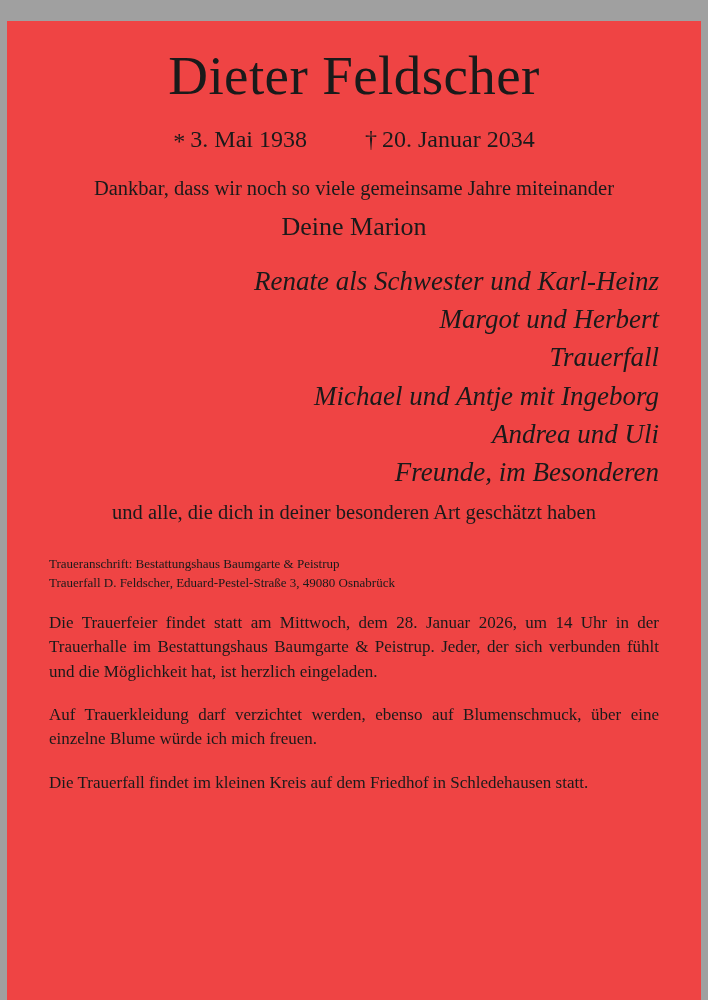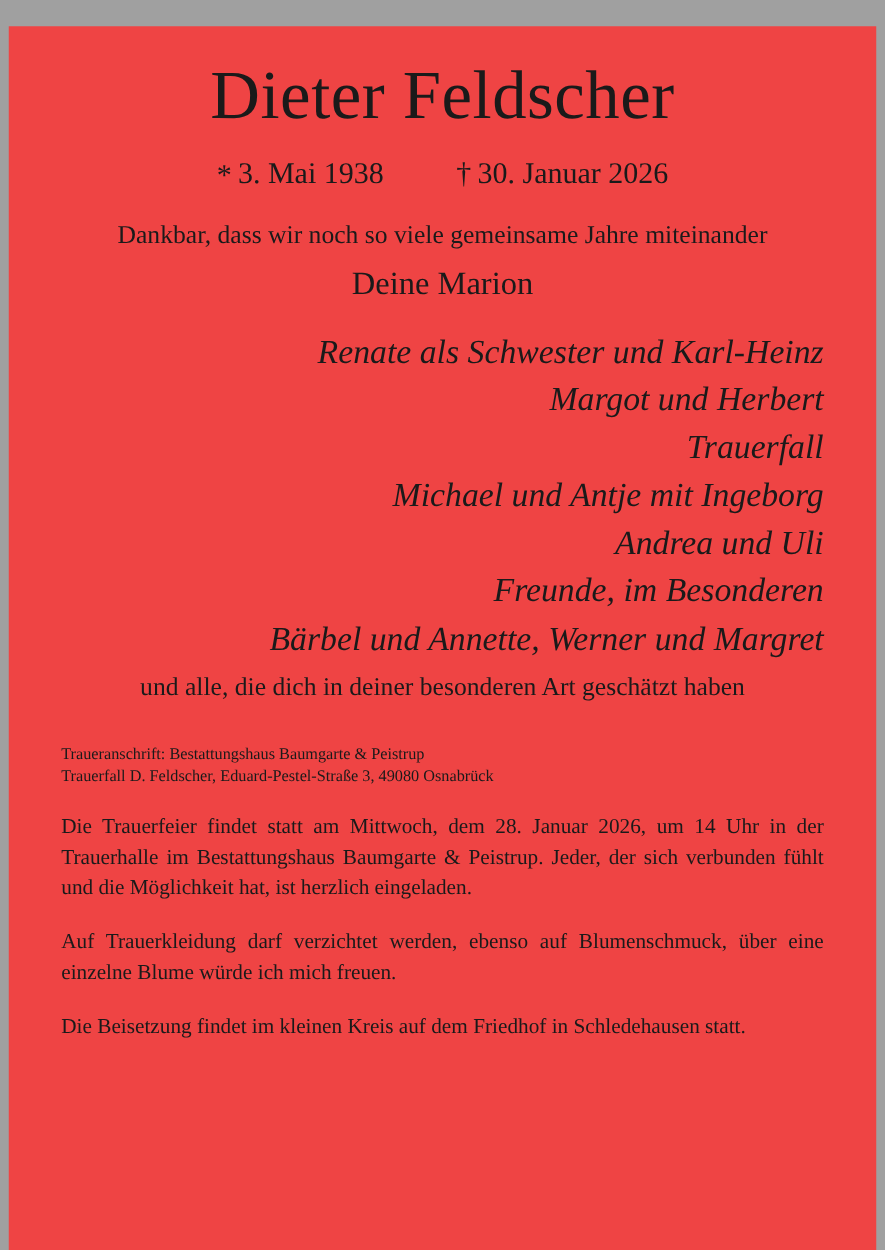--- a/index.html
+++ b/index.html
@@ -115,49 +115,48 @@
 <div class="notice-page">
 
   <h1 class="deceased-name">Dieter Feldscher</h1>
 
   <div class="life-dates">
     <span class="date-group">
       <span class="symbol-born">*</span><span>3. Mai 1938</span>
     </span>
     <span class="gap"></span>
     <span class="date-group">
-      <span class="symbol-died">†</span><span>30. Januar 2026</span>
+      <span class="symbol-died">†</span><span>20. Januar 2034</span>
     </span>
   </div>
 
   <div class="epitaph">
     <div>Dankbar, dass wir noch so viele gemeinsame Jahre miteinander</div>
   </div>
 
   <div class="signature">Deine Marion</div>
 
   <div class="survivors">
     <div class="survivor-line">Renate als Schwester und Karl-Heinz</div>
     <div class="survivor-line">Margot und Herbert</div>
     <div class="survivor-line">Trauerfall</div>
     <div class="survivor-line">Michael und Antje mit Ingeborg</div>
     <div class="survivor-line">Andrea und Uli</div>
     <div class="survivor-line">Freunde, im Besonderen</div>
-    <div class="survivor-line">Bärbel und Annette, Werner und Margret</div>
     <div class="survivors-closing">und alle, die dich in deiner besonderen Art geschätzt haben</div>
   </div>
 
   <div class="details">
 
     <div class="contact-block">
       <div class="contact-line">Traueranschrift: Bestattungshaus Baumgarte &amp; Peistrup</div>
       <div class="contact-line">Trauerfall D. Feldscher, Eduard-Pestel-Straße 3, 49080 Osnabrück</div>
     </div>
 
     <p class="detail-paragraph">Die Trauerfeier findet statt am Mittwoch, dem 28. Januar 2026, um 14 Uhr in der Trauerhalle im Bestattungshaus Baumgarte &amp; Peistrup. Jeder, der sich verbunden fühlt und die Möglichkeit hat, ist herzlich eingeladen.</p>
 
     <p class="detail-paragraph">Auf Trauerkleidung darf verzichtet werden, ebenso auf Blumenschmuck, über eine einzelne Blume würde ich mich freuen.</p>
 
-    <p class="detail-paragraph">Die Beisetzung findet im kleinen Kreis auf dem Friedhof in Schledehausen statt.</p>
+    <p class="detail-paragraph">Die Trauerfall findet im kleinen Kreis auf dem Friedhof in Schledehausen statt.</p>
 
   </div>
 
 </div>
 
 </body></html>

